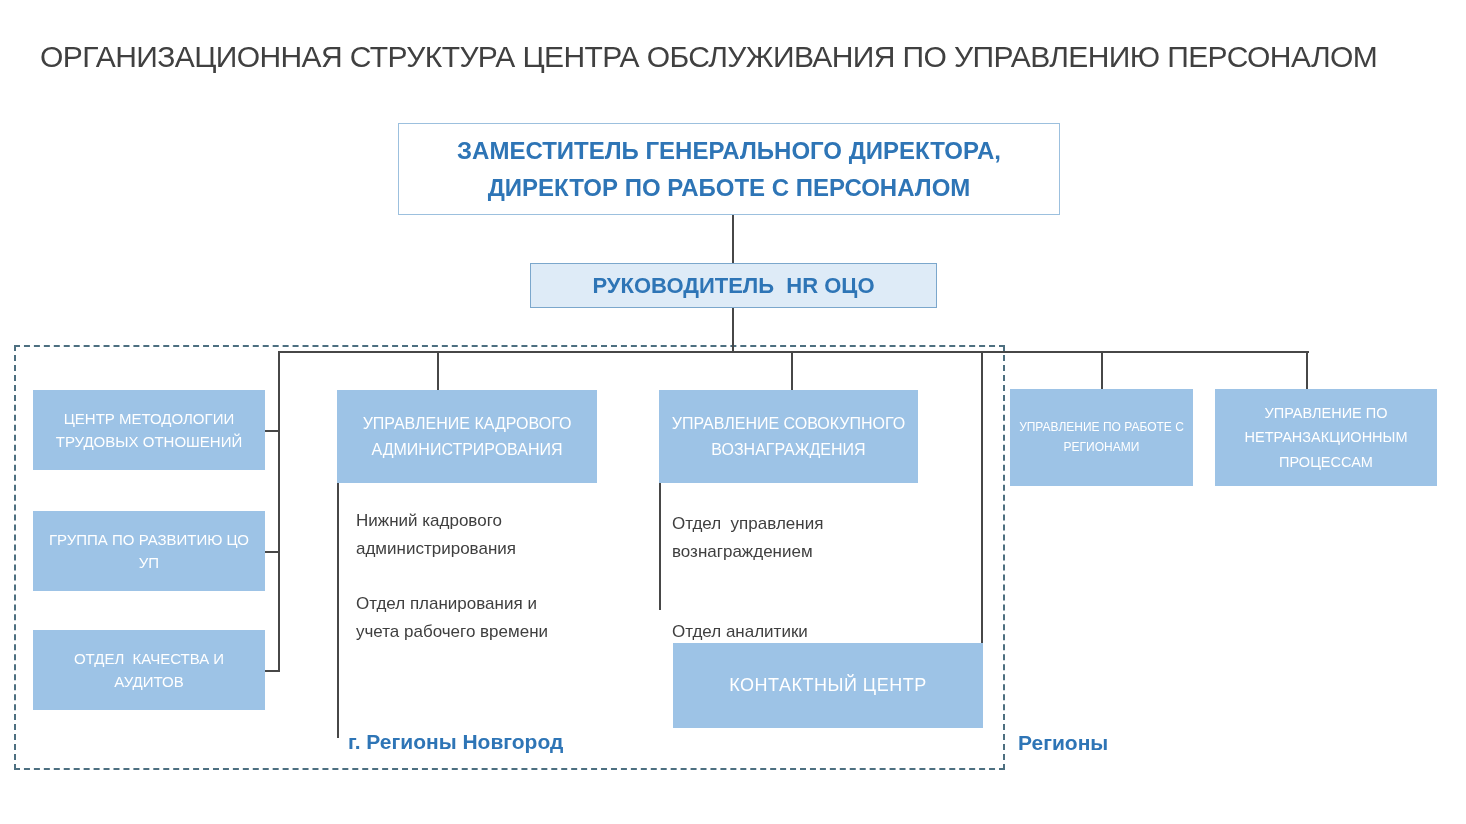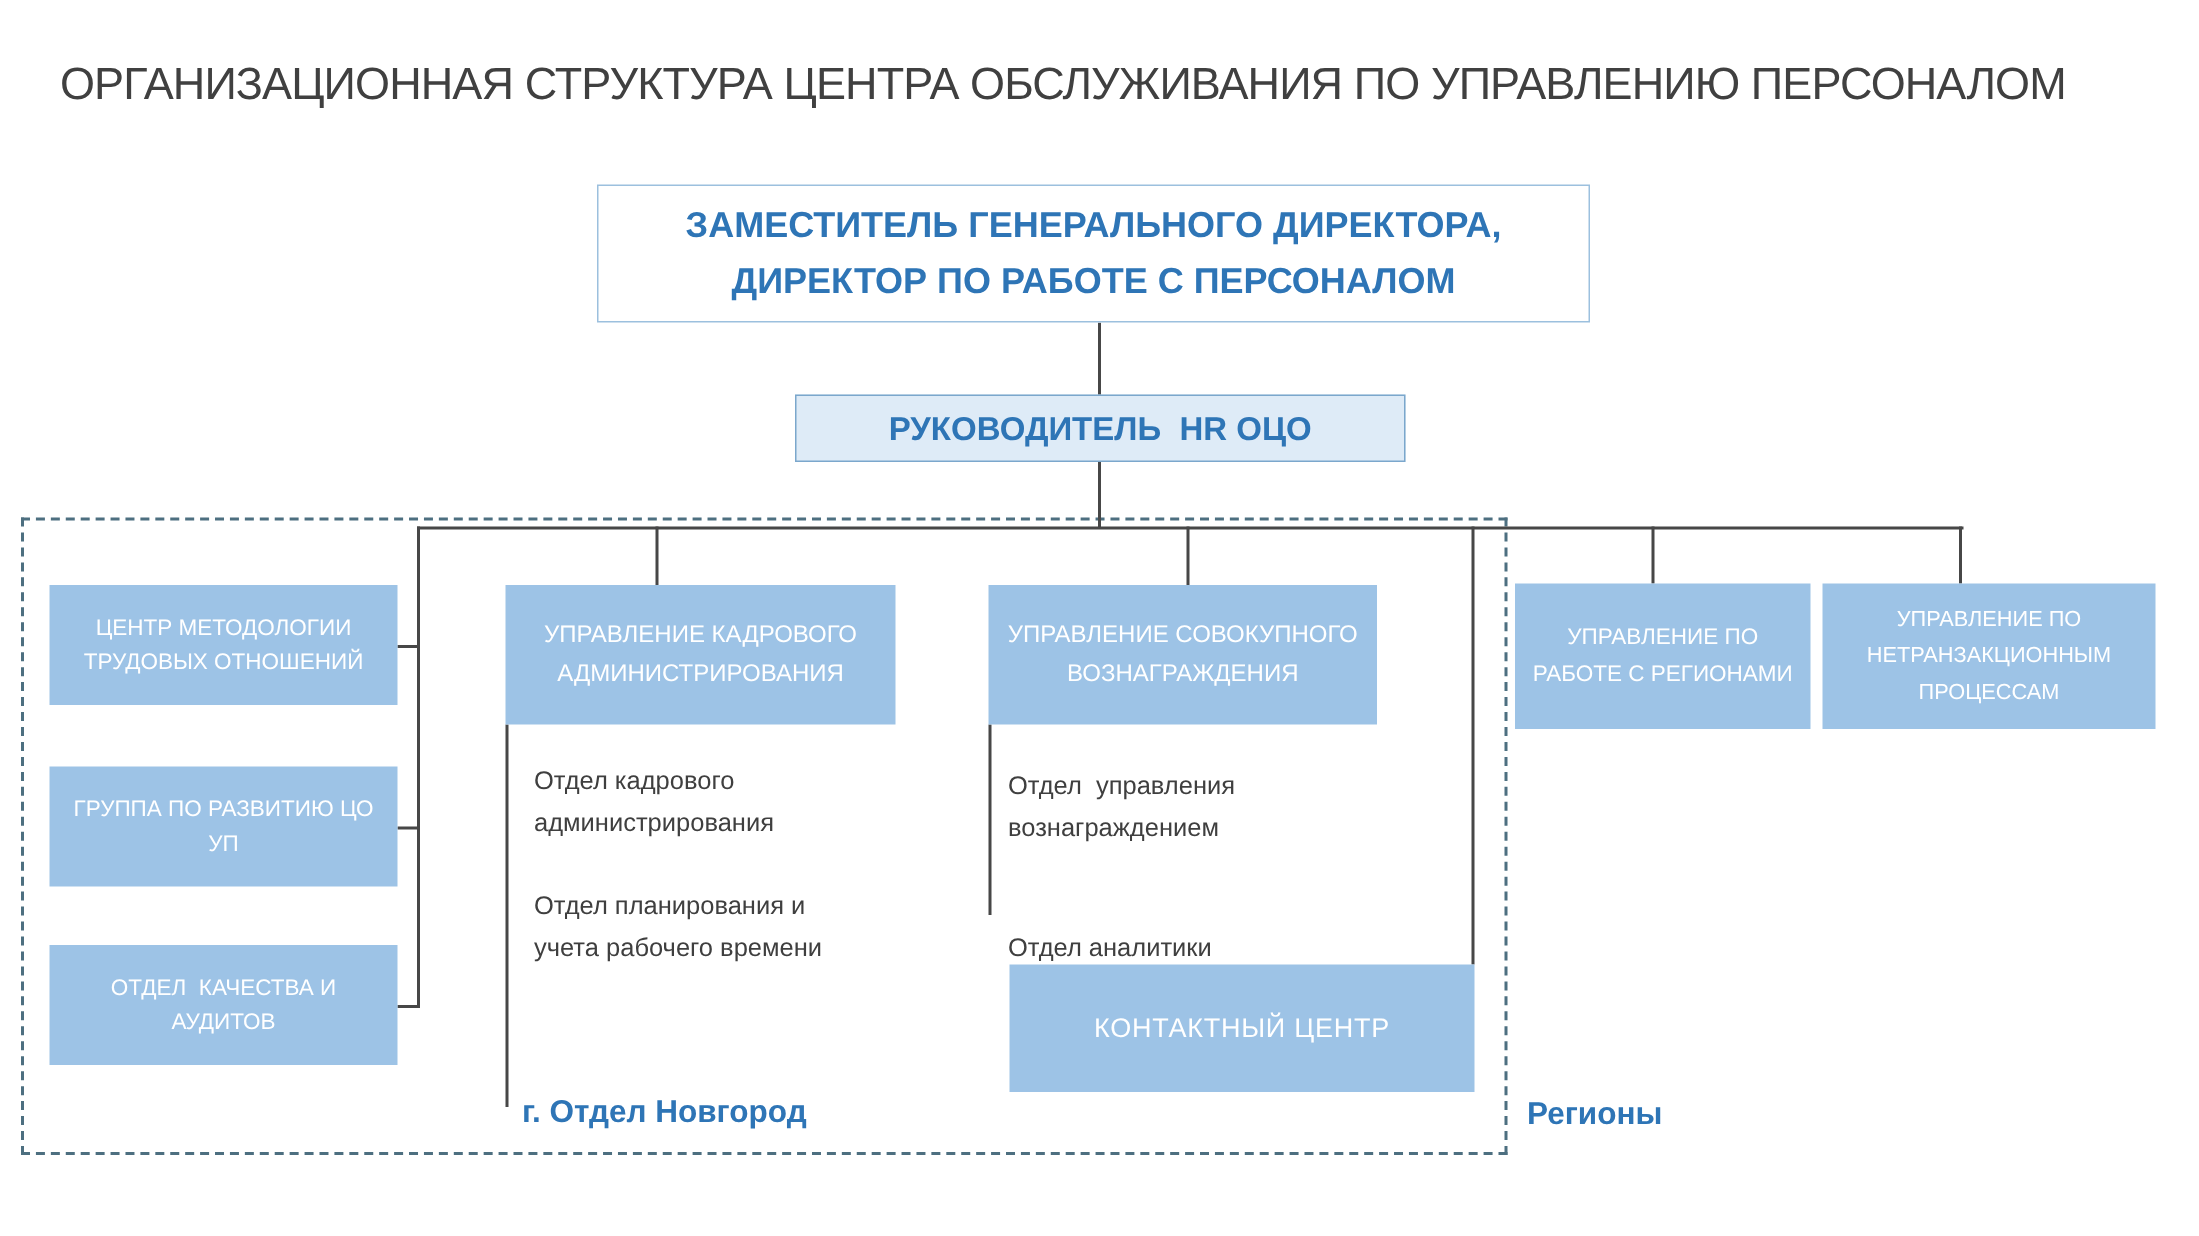--- a/index.html
+++ b/index.html
@@ -97,37 +97,37 @@
   <div class="node node-fill left-unit" style="top:511px;justify-content:center;">
     <span>ГРУППА ПО РАЗВИТИЮ ЦО УП</span>
   </div>
   <div class="node node-fill" style="left:337px;top:390px;width:260px;height:93px;font-size:16px;line-height:1.6;padding:4px 8px;">
     <span>УПРАВЛЕНИЕ КАДРОВОГО АДМИНИСТРИРОВАНИЯ</span>
   </div>
 
   <div class="node node-fill left-unit" style="top:630px;">
     <span>ОТДЕЛ  КАЧЕСТВА И АУДИТОВ</span>
   </div>
-  <div class="sub-item" style="left:356px;top:507px;width:220px;">Отдел кадрового администрирования</div>
+  <div class="sub-item" style="left:356px;top:507px;width:220px;">Нижний кадрового администрирования</div>
   <div class="sub-item" style="left:356px;top:590px;width:220px;">Отдел планирования и учета рабочего времени</div>
 
   <div class="node node-fill" style="left:659px;top:390px;width:259px;height:93px;font-size:16px;line-height:1.6;padding:4px 8px;">
     <span>УПРАВЛЕНИЕ СОВОКУПНОГО ВОЗНАГРАЖДЕНИЯ</span>
   </div>
   <div class="sub-item" style="left:672px;top:510px;width:215px;">Отдел  управления вознаграждением</div>
   <div class="sub-item" style="left:672px;top:590px;width:215px;margin-top:28px;">Отдел аналитики</div>
 
   <div class="node node-fill" style="left:673px;top:643px;width:310px;height:85px;font-size:18px;letter-spacing:0.5px;">
     <span>КОНТАКТНЫЙ ЦЕНТР</span>
   </div>
 
-  <div class="node node-fill" style="left:1010px;top:389px;width:197px;height:97px;font-size:15px;line-height:1.65;padding:4px 8px;">
+  <div class="node node-fill" style="left:1010px;top:389px;width:183px;height:97px;font-size:12px;line-height:1.65;padding:4px 8px;">
     <span>УПРАВЛЕНИЕ ПО РАБОТЕ С РЕГИОНАМИ</span>
   </div>
 
   <div class="node node-fill" style="left:1215px;top:389px;width:222px;height:97px;font-size:14.5px;line-height:1.7;padding:16px 10px;">
     <span>УПРАВЛЕНИЕ ПО НЕТРАНЗАКЦИОННЫМ ПРОЦЕССАМ</span>
   </div>
 
-  <div class="footer-label" style="left:348px;top:730px;">г. Отдел Новгород</div>
+  <div class="footer-label" style="left:348px;top:730px;">г. Регионы Новгород</div>
   <div class="footer-label" style="left:1018px;top:731px;">Регионы</div>
 
 </div>
 
 </body></html>

